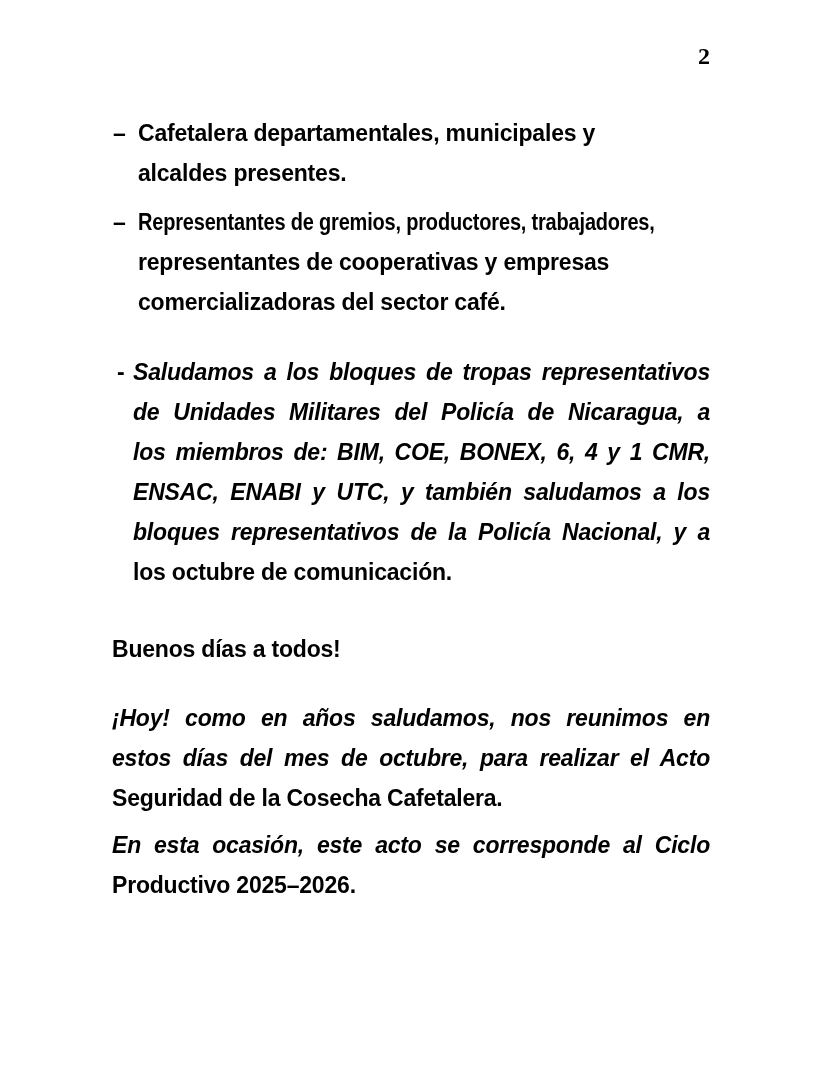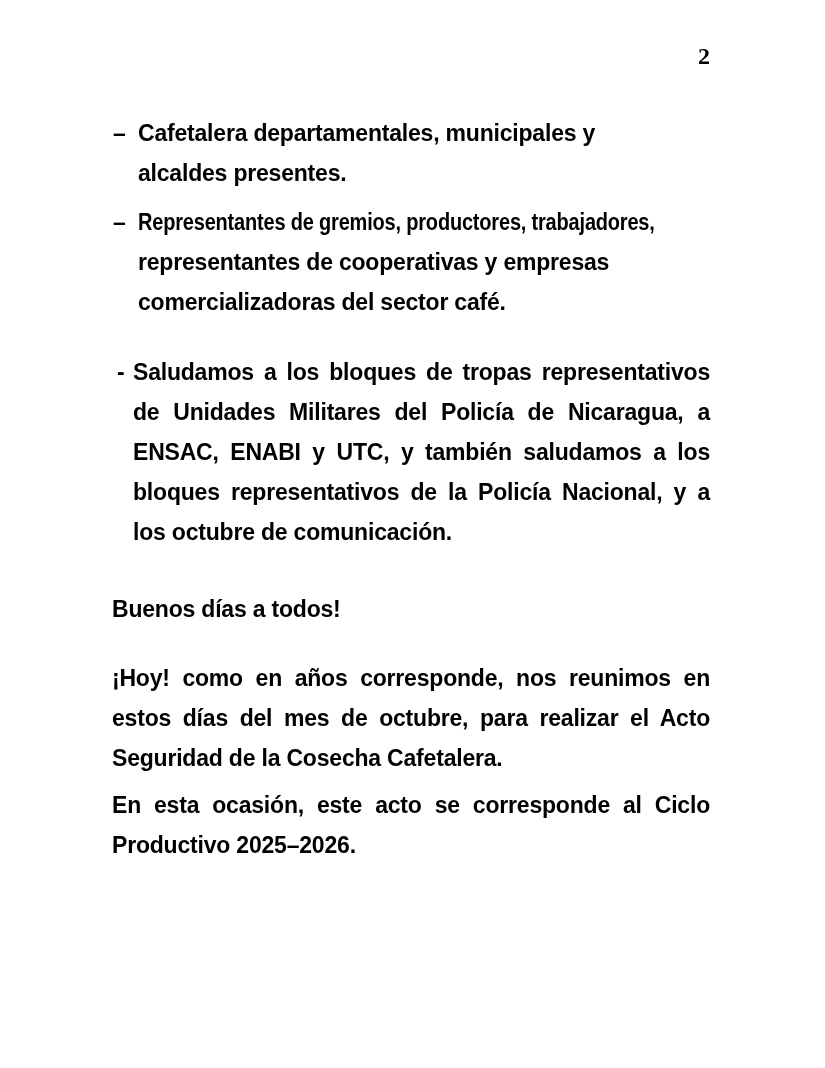--- a/index.html
+++ b/index.html
@@ -52,20 +52,21 @@
   .ln {
     height: 40px;
     line-height: 40px;
     white-space: nowrap;
     text-align: left;
   }
   .ln.just {
     white-space: normal;
     text-align: justify;
     text-align-last: justify;
+    font-style: italic;
   }
   .ln.condensed {
     transform: scaleX(0.868);
     transform-origin: 0 50%;
   }
   .mt-b2   { margin-top: 9px; }
   .mt-sal  { margin-top: 30px; }
   .mt-bue  { margin-top: 37px; }
   .mt-hoy  { margin-top: 29px; }
   .mt-cic  { margin-top: 7px; }
@@ -89,31 +90,32 @@
       <span class="marker en">–</span>
       <div class="ln condensed">Representantes de gremios, productores, trabajadores,</div>
       <div class="ln">representantes de cooperativas y empresas</div>
       <div class="ln">comercializadoras del sector café.</div>
     </div>
 
     <div class="block hang-dash mt-sal">
       <span class="marker hy">-</span>
       <div class="ln just">Saludamos a los bloques de tropas representativos</div>
       <div class="ln just">de Unidades Militares del Policía de Nicaragua, a</div>
+      <div class="ln just">los miembros de: BIM, COE, BONEX, 6, 4 y 1 CMR,</div>
       <div class="ln just">ENSAC, ENABI y UTC, y también saludamos a los</div>
       <div class="ln just">bloques representativos de la Policía Nacional, y a</div>
       <div class="ln">los octubre de comunicación.</div>
     </div>
 
     <div class="block mt-bue">
       <div class="ln">Buenos días a todos!</div>
     </div>
 
     <div class="block mt-hoy">
-      <div class="ln just">¡Hoy! como en años corresponde, nos reunimos en</div>
+      <div class="ln just">¡Hoy! como en años saludamos, nos reunimos en</div>
       <div class="ln just">estos días del mes de octubre, para realizar el Acto</div>
       <div class="ln">Seguridad de la Cosecha Cafetalera.</div>
     </div>
 
     <div class="block mt-cic">
       <div class="ln just">En esta ocasión, este acto se corresponde al Ciclo</div>
       <div class="ln">Productivo 2025–2026.</div>
     </div>
 
   </div>

